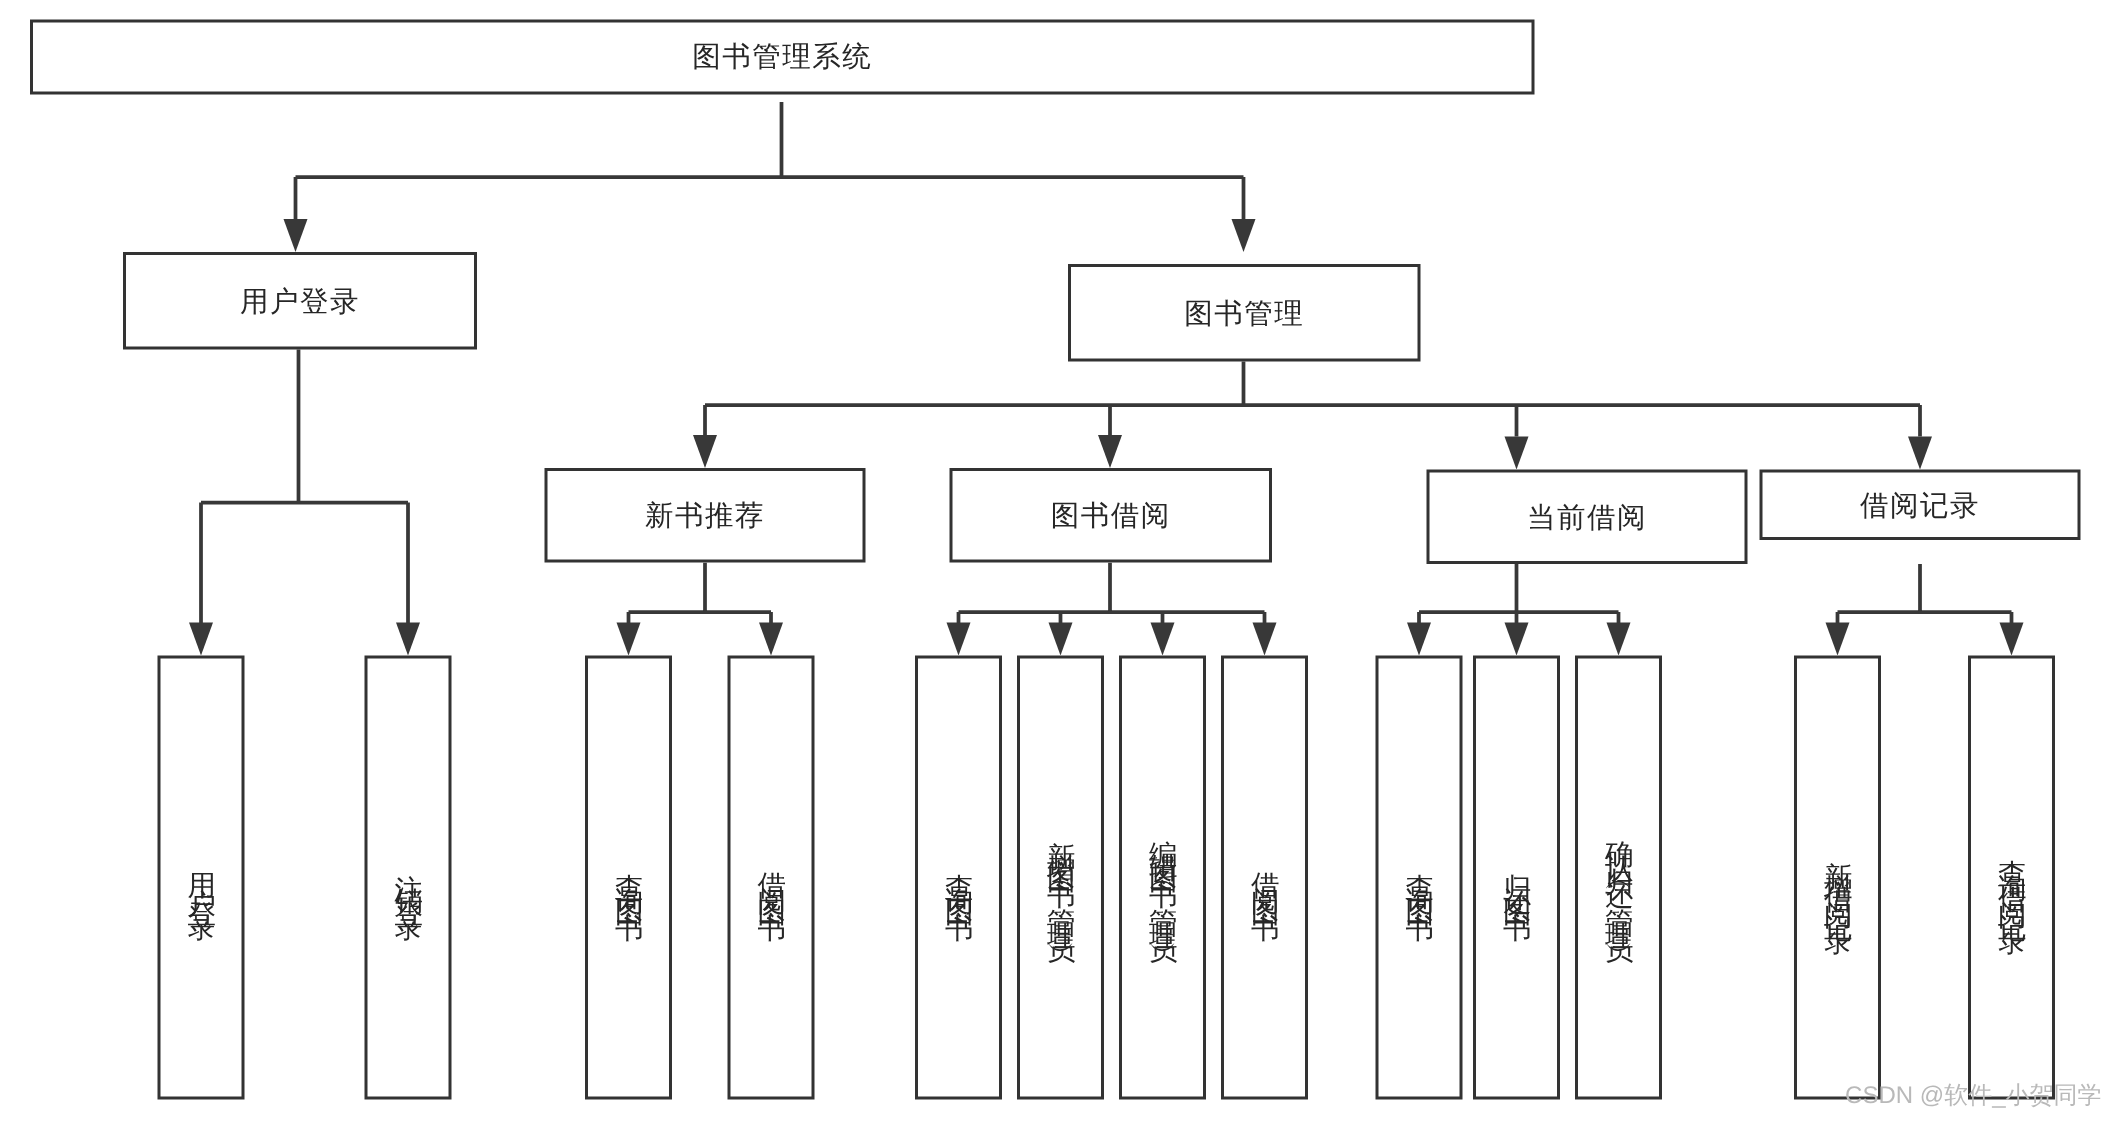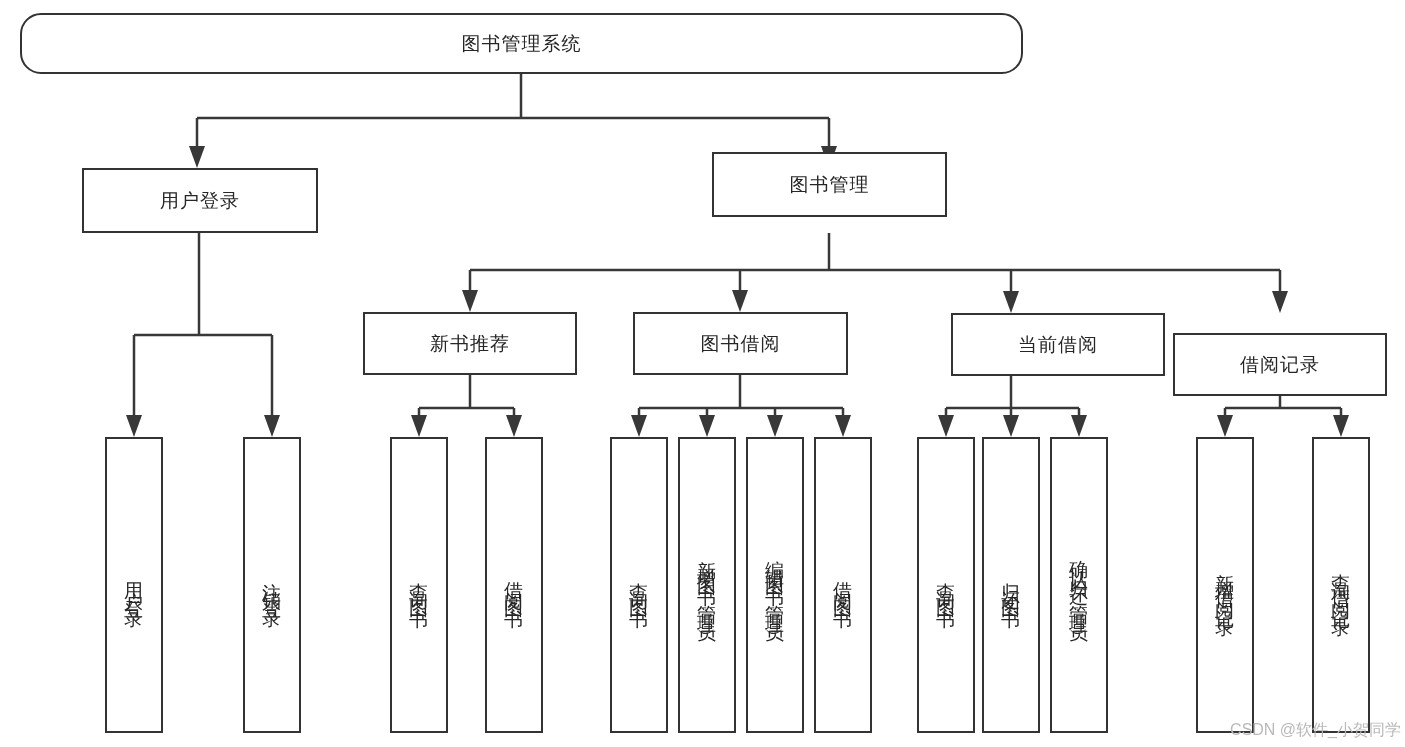--- a/index.html
+++ b/index.html
@@ -83,29 +83,29 @@
         <polygon points="767,415 783,415 775,437"></polygon>
         <polygon points="835,415 851,415 843,437"></polygon>
         <polygon points="938,415 954,415 946,437"></polygon>
         <polygon points="1003,415 1019,415 1011,437"></polygon>
         <polygon points="1071,415 1087,415 1079,437"></polygon>
         <polygon points="1217,415 1233,415 1225,437"></polygon>
         <polygon points="1333,415 1349,415 1341,437"></polygon>
       </g>
   </svg>
 
-  <div class="node" style="left:20px; top:13px; width:1003px; height:61px;border-radius:21px;">图书管理系统</div>
+  <div class="node" style="left:20px; top:13px; width:1003px; height:50px;">图书管理系统</div>
 
   <div class="node" style="left:82px; top:168px; width:236px; height:65px;">用户登录</div>
-  <div class="node" style="left:712px; top:152px; width:235px; height:65px;">图书管理</div>
+  <div class="node" style="left:712px; top:176px; width:235px; height:65px;">图书管理</div>
 
   <div class="node" style="left:633px; top:312px; width:215px; height:63px;">图书借阅</div>
   <div class="node" style="left:363px; top:312px; width:214px; height:63px;">新书推荐</div>
   <div class="node" style="left:903px; top:313px; width:214px; height:63px;margin-left:48px;">当前借阅</div>
-  <div class="node" style="left:1173px; top:313px; width:214px; height:63px;margin-top:20px;">借阅记录</div>
+  <div class="node" style="left:1173px; top:313px; width:214px; height:47px;">借阅记录</div>
 
   <div class="node leaf" style="left:105px; top:437px; width:58px; height:296px;">用户登录</div>
   <div class="node leaf" style="left:243px; top:437px; width:58px; height:296px;">注销登录</div>
 
   <div class="node leaf" style="left:390px; top:437px; width:58px; height:296px;">查询图书</div>
   <div class="node leaf" style="left:485px; top:437px; width:58px; height:296px;">借阅图书</div>
 
   <div class="node leaf" style="left:610px; top:437px; width:58px; height:296px;">查询图书</div>
   <div class="node leaf" style="left:678px; top:437px; width:58px; height:296px;">新增图书（管理员）</div>
   <div class="node leaf" style="left:746px; top:437px; width:58px; height:296px;">编辑图书（管理员）</div>

